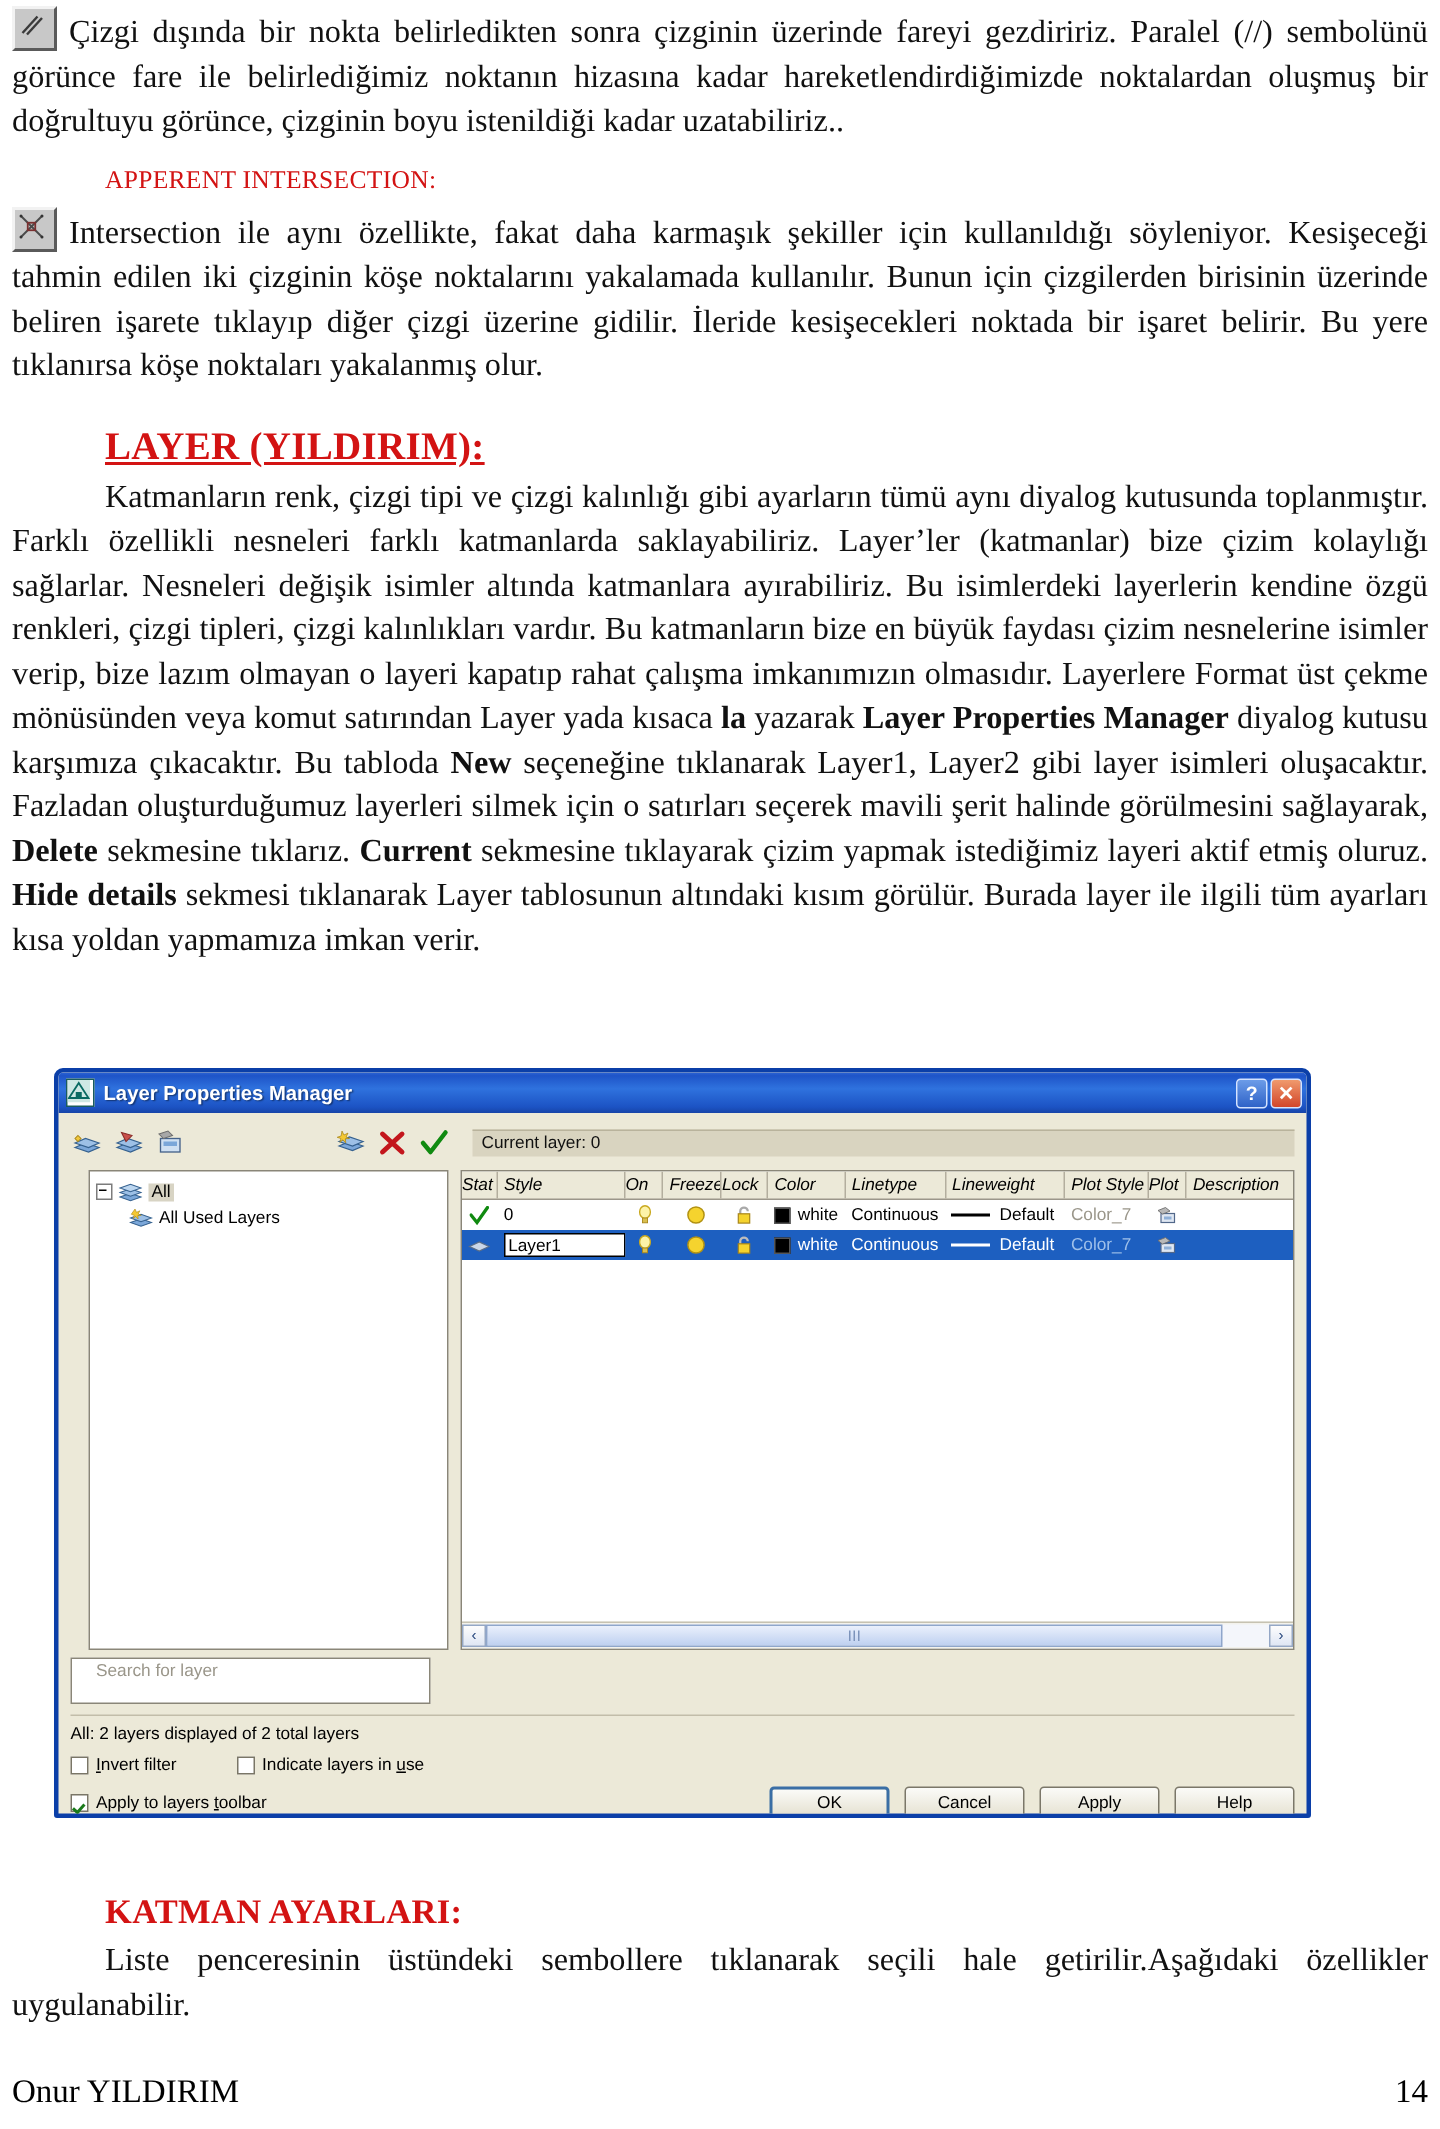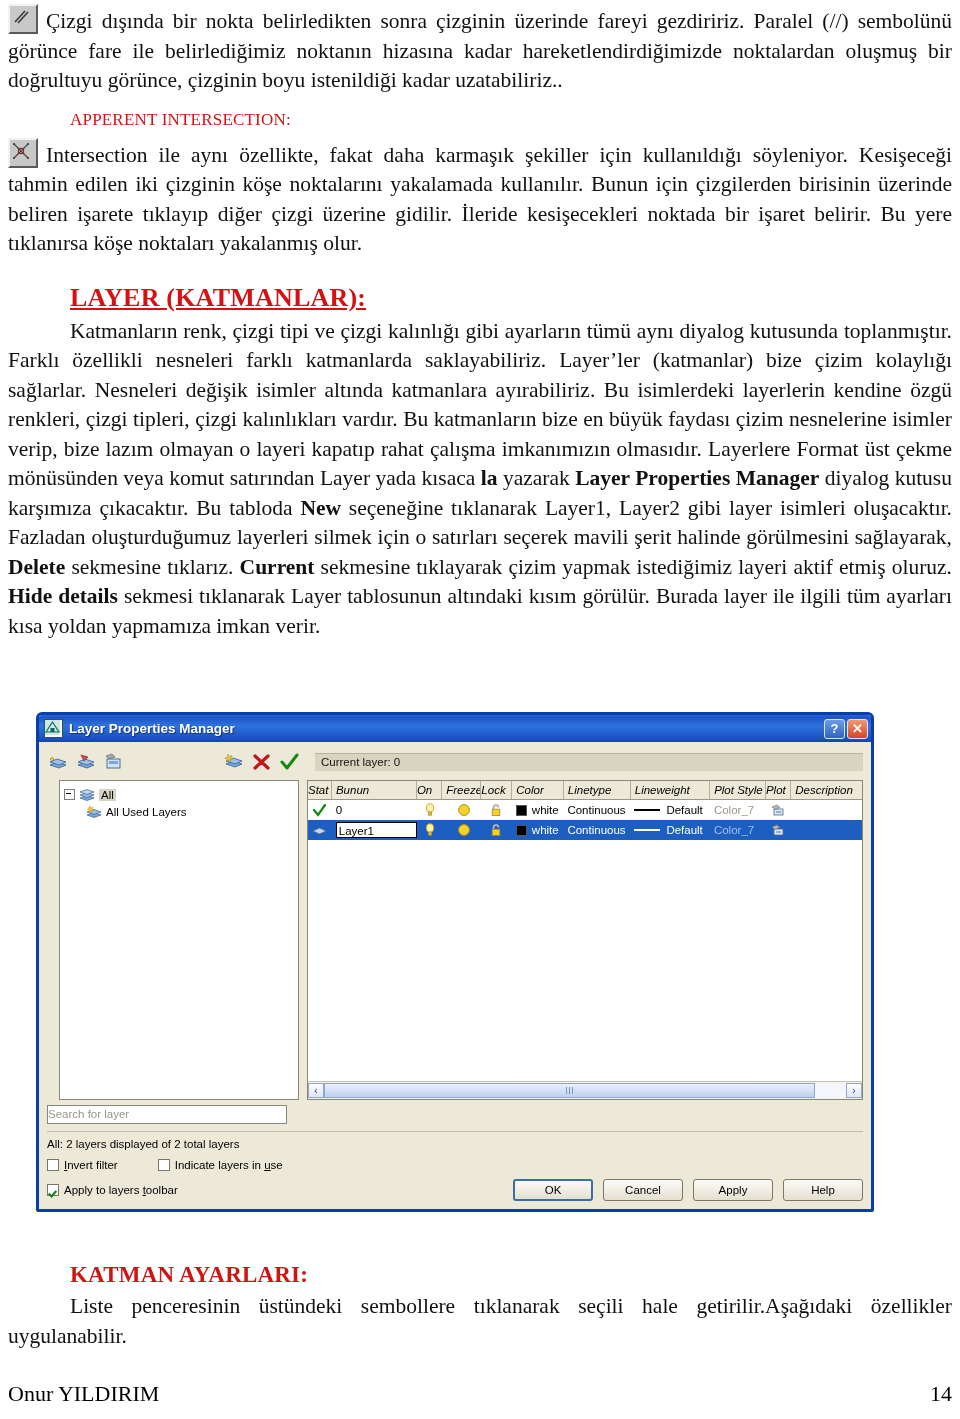--- a/index.html
+++ b/index.html
@@ -284,25 +284,25 @@
   .sc-thumb {
     position:absolute; left:0; top:0; height:15px; width:94%;
     background: linear-gradient(to bottom,#eaf0fc,#bed0f0);
     border: 1px solid #8fa6cb; box-sizing:border-box;
     display:flex; align-items:center; justify-content:center;
   }
   .grip { width:1px; height:7px; background:#7d94bb; margin:0 1px;}
 
   .searchrow { display:flex; margin-top:5px; }
   .search-input {
-    width: 240px; height: 19px;
+    width: 240px; height: 31px;
     background:#fff; border:1px solid #8a8678;
     box-sizing:border-box;
     font-size:11.5px; line-height:17px;
-    color:#9a968a; padding-left:0; flex:none;
+    color:#9a968a; padding-left:16px; flex:none;
     font-family:"Liberation Sans",sans-serif;
   }
 
   .status {
     margin-top: 7px;
     border-top: 1px solid #c2bda9;
     padding-top: 6px;
     font-size: 11.5px;
     font-family:"Liberation Sans",sans-serif;
   }
@@ -366,21 +366,21 @@
           <circle cx="4" cy="4" r="1" fill="#333"></circle>
           <circle cx="18" cy="4" r="1" fill="#333"></circle>
           <circle cx="4" cy="18" r="1" fill="#333"></circle>
           <circle cx="18" cy="18" r="1" fill="#333"></circle>
         </svg>
       </span><span>Intersection ile aynı özellikte, fakat daha karmaşık şekiller için kullanıldığı söyleniyor. Kesişeceği tahmin edilen iki çizginin köşe noktalarını yakalamada kullanılır. Bunun için çizgilerden birisinin üzerinde beliren işarete tıklayıp diğer çizgi üzerine gidilir. İleride kesişecekleri noktada bir işaret belirir. Bu yere tıklanırsa köşe noktaları yakalanmış olur.</span>
     </p>
 
     <div style="height:24px"></div>
 
-    <h2 class="redhead big" style="margin-left:62px">LAYER (KATMANLAR):</h2>
+    <h2 class="redhead big" style="margin-left:62px">LAYER (YILDIRIM):</h2>
 
     <div style="height:4px"></div>
 
     <p class="body indent"><span>Katmanların renk, çizgi tipi ve çizgi kalınlığı gibi ayarların tümü aynı diyalog kutusunda toplanmıştır. Farklı özellikli nesneleri farklı katmanlarda saklayabiliriz. Layer’ler (katmanlar) bize çizim kolaylığı sağlarlar. Nesneleri değişik isimler altında katmanlara ayırabiliriz. Bu isimlerdeki layerlerin kendine özgü renkleri, çizgi tipleri, çizgi kalınlıkları vardır. Bu katmanların bize en büyük faydası çizim nesnelerine isimler verip, bize lazım olmayan o layeri kapatıp rahat çalışma imkanımızın olmasıdır. Layerlere Format üst çekme mönüsünden veya komut satırından Layer yada kısaca </span><b>la</b><span> yazarak </span><b>Layer Properties Manager</b><span> diyalog kutusu karşımıza çıkacaktır. Bu tabloda </span><b>New</b><span> seçeneğine tıklanarak Layer1, Layer2 gibi layer isimleri oluşacaktır. Fazladan oluşturduğumuz layerleri silmek için o satırları seçerek mavili şerit halinde görülmesini sağlayarak, </span><b>Delete</b><span> sekmesine tıklarız. </span><b>Current</b><span> sekmesine tıklayarak çizim yapmak istediğimiz layeri aktif etmiş oluruz. </span><b>Hide details</b><span> sekmesi tıklanarak Layer tablosunun altındaki kısım görülür. Burada layer ile ilgili tüm ayarları kısa yoldan yapmamıza imkan verir.</span></p>
   </div>
 
   <div class="dialog">
 
     <div class="titlebar">
       <span class="title-ico">
@@ -462,21 +462,21 @@
                 <path d="M4 1 l1 2.2 l2.2 -1 l-1 2.1 l2 .9 l-2.3 .2 l.2 2.3 l-1.6 -1.7 l-1.6 1.4 l.6 -2.2 l-2 -.7 Z" fill="#f5c832" stroke="#a8861a" stroke-width=".4"></path>
               </svg>
             </span>
             <span class="tree-lbl">All Used Layers</span>
           </div>
         </div>
 
         <div class="list-pane">
           <div class="thead">
             <div class="th c-stat">Stat</div>
-            <div class="th c-name">Bunun</div>
+            <div class="th c-name">Style</div>
             <div class="th c-on">On</div>
             <div class="th c-frz">Freeze</div>
             <div class="th c-lock">Lock</div>
             <div class="th c-color">Color</div>
             <div class="th c-lt">Linetype</div>
             <div class="th c-lw">Lineweight</div>
             <div class="th c-ps">Plot Style</div>
             <div class="th c-plot">Plot</div>
             <div class="th c-desc">Description</div>
           </div>

